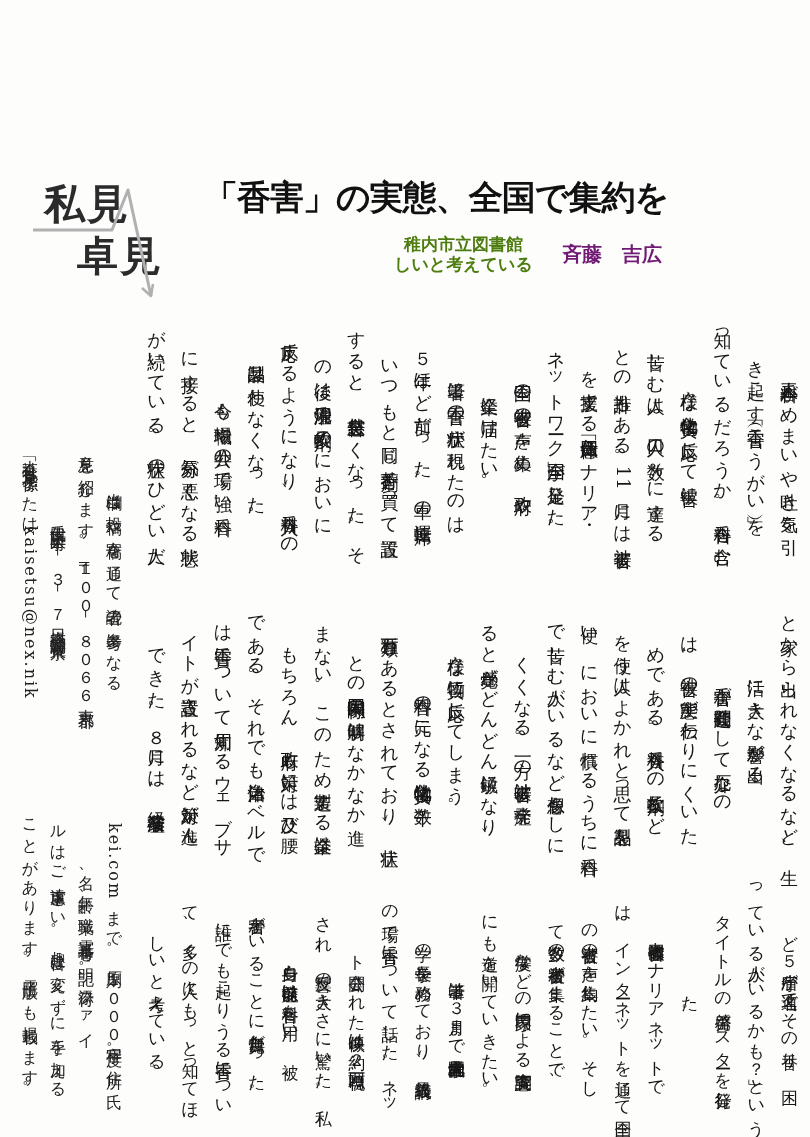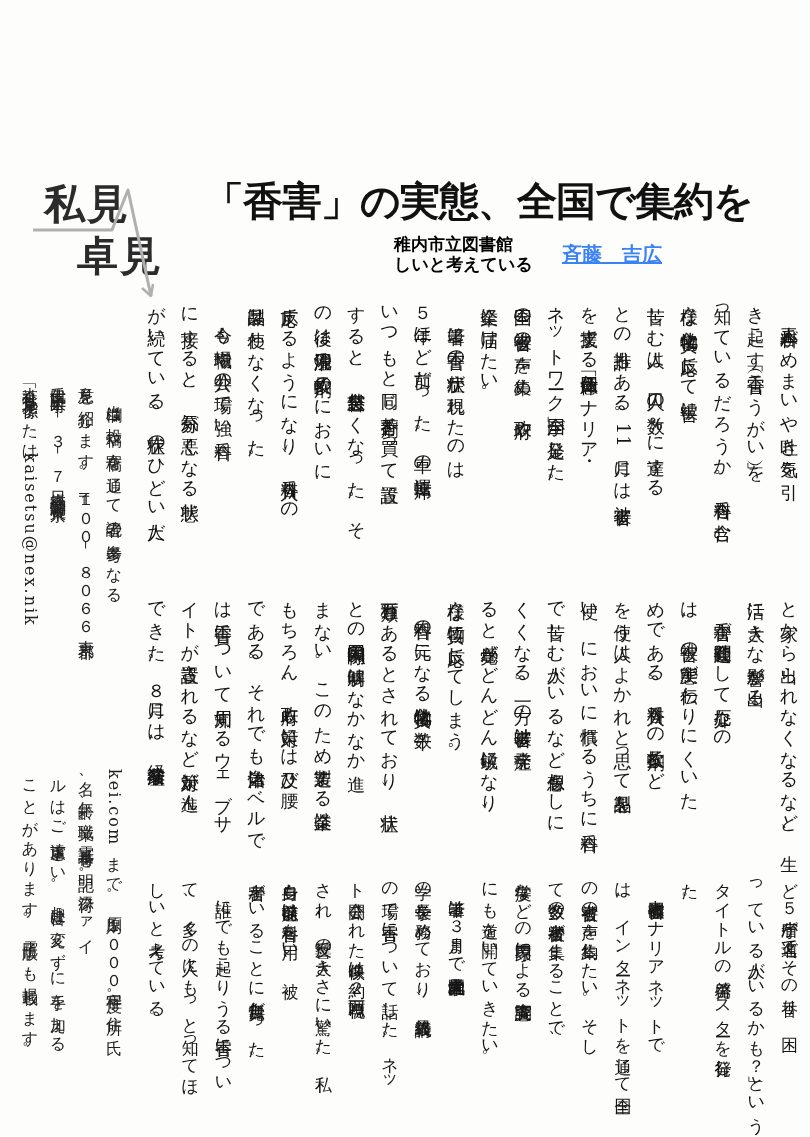--- a/index.html
+++ b/index.html
@@ -3,61 +3,61 @@
 <meta charset="utf-8">
 <style>
   html,body{margin:0;padding:0;background:#ffffff;}
   #page{
     position:relative;
     width:810px;height:1137px;
     background:#fdfdfc;
     overflow:hidden;
     font-family:"DejaVu Serif","Liberation Serif",serif;
     color:#1b1b1b;
+    text-align:center;
   }
   
   .logo-word{
     position:absolute;
     font-family:"DejaVu Sans","Liberation Sans",sans-serif;
     font-weight:600;
     font-size:41px;
     letter-spacing:2px;
     color:#2b2b2b;
     line-height:1;
   }
   #logo-word-1{left:44px;top:184px;}
   #logo-word-2{left:77px;top:236px;}
   #logo-zigzag{position:absolute;left:25px;top:170px;}
   
   #headline{
     position:absolute;left:204px;top:179px;
     font-family:"DejaVu Sans","Liberation Sans",sans-serif;
     font-weight:800;
-    font-size:40px;
+    font-size:34px;
     letter-spacing:-1px;
     line-height:1.1;
     color:#111;
     white-space:nowrap;
   }
   #affiliation{
     position:absolute;left:394px;top:234px;
     font-family:"DejaVu Sans","Liberation Sans",sans-serif;
     font-weight:700;
     font-size:17px;
     line-height:20px;
-    color:#000000;
+    color:#4d7c0f;
   }
   #author{
     position:absolute;left:562px;top:241px;
     font-family:"DejaVu Sans","Liberation Sans",sans-serif;
     font-weight:700;
     font-size:20px;
-    color:#3b82f6;
+    color:#701a75;
     white-space:nowrap;
-    text-decoration:underline;
   }
   
   .vtext{
     position:absolute;
     writing-mode:vertical-rl;
     text-orientation:mixed;
     white-space:pre-line;
     font-family:"DejaVu Serif","Liberation Serif",serif;
     color:#161616;
   }

